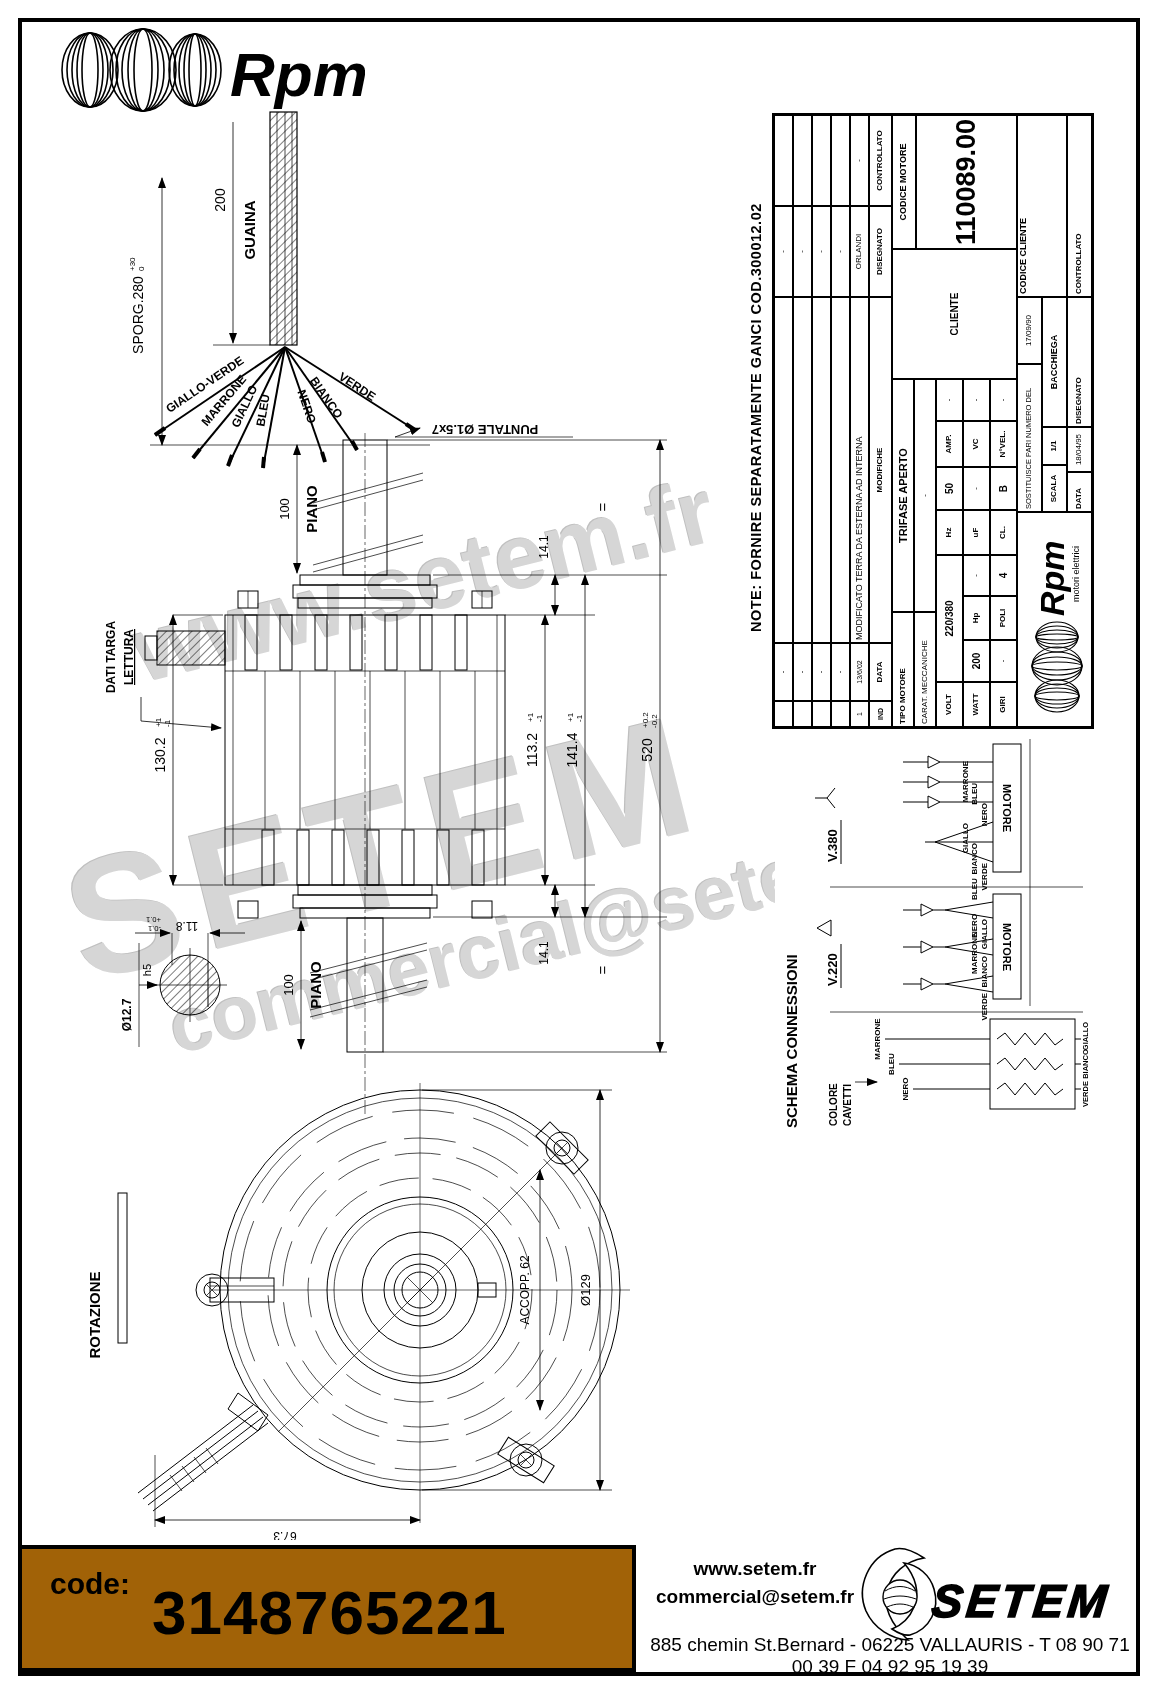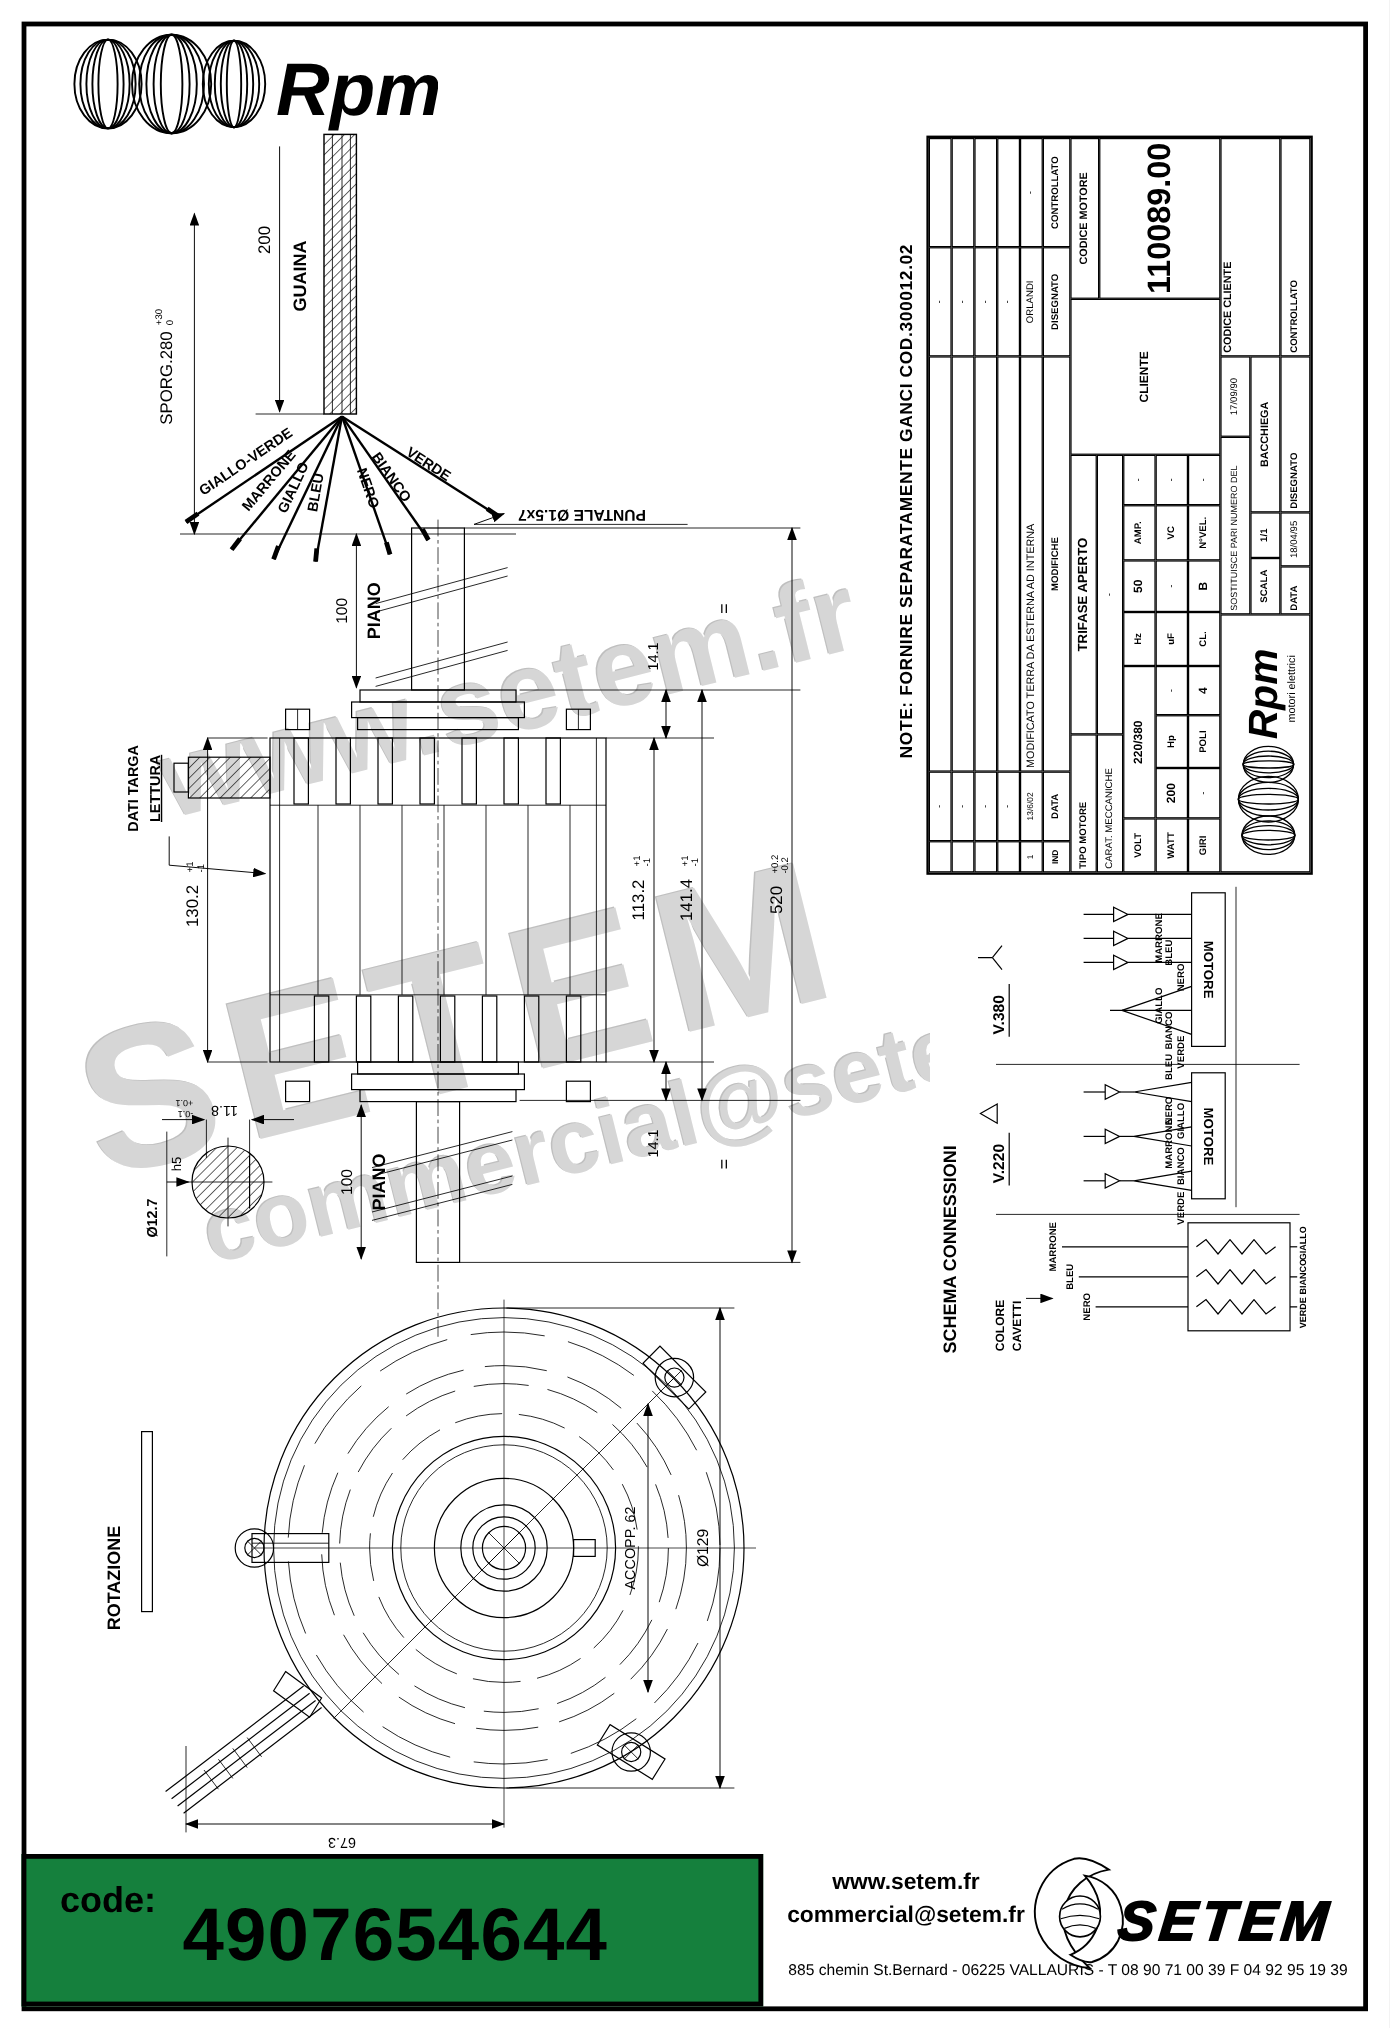--- a/index.html
+++ b/index.html
@@ -16,26 +16,26 @@
   .lay{position:absolute;z-index:5;}
   .rotinner{position:absolute;transform-origin:0 0;background:#fff;}
   .tb-cell{position:absolute;border:1px solid #000;box-sizing:border-box;overflow:hidden;
            font-size:8px;line-height:1.1;padding:1px 2px;}
   .tb-center{display:flex;align-items:center;justify-content:center;text-align:center;}
   .refbox{position:absolute;left:788px;top:30px;width:322px;border-bottom:5px solid #000;
           padding-bottom:4px;font-style:italic;font-weight:bold;font-size:38px;text-align:center;z-index:6;}
   .notev{position:absolute;left:748px;top:172px;height:460px;writing-mode:vertical-rl;
          transform:rotate(180deg);font-weight:bold;font-size:14.5px;letter-spacing:.5px;z-index:6;}
   .codebox{position:absolute;left:18px;top:1545px;width:618px;height:127px;border:4px solid #000;
-           box-sizing:border-box;background:#15803d;z-index:7;}
+           box-sizing:border-box;background:#a16207;z-index:7;}
   .codelabel{position:absolute;left:28px;top:18px;font-size:30px;font-weight:bold;}
   .codenum{position:absolute;left:130px;top:28px;font-size:62px;font-weight:bold;letter-spacing:1px;}
   .fsite{position:absolute;left:645px;top:1558px;width:220px;text-align:center;font-weight:bold;font-size:19px;z-index:7;}
   .femail{position:absolute;left:615px;top:1586px;width:280px;text-align:center;font-weight:bold;font-size:19px;z-index:7;}
-  .faddr{position:absolute;left:640px;top:1634px;width:500px;text-align:center;font-size:13px;z-index:7;}
+  .faddr{position:absolute;left:640px;top:1634px;width:500px;text-align:center;font-size:19px;z-index:7;}
 </style>
 </head>
 <body>
 
 <div class="page">
   <div class="frame"></div>
 
   <div class="wm" style="left:135px;top:600px;font-size:92px;transform:rotate(-14deg);">www.setem.fr</div>
   <div class="wm" style="left:70px;top:830px;font-size:168px;letter-spacing:14px;transform:rotate(-14deg);">SETEM</div>
   <div class="wm" style="left:170px;top:985px;font-size:76px;transform:rotate(-14deg);">commercial@setem.fr</div>
@@ -600,21 +600,21 @@
     <g transform="translate(520,215) rotate(-90)">
         <text text-anchor="middle" font-size="13">Ø129</text>
       </g>
     <line x1="85" y1="380" x2="85" y2="452" class="thin"></line>
     <line x1="85" y1="445" x2="350" y2="445" class="dim"></line>
     <text transform="translate(215,457) rotate(180)" text-anchor="middle" font-size="12">67.3</text>
   </svg>
 
   <div class="codebox">
     <div class="codelabel">code:</div>
-    <div class="codenum">4907654644</div>
+    <div class="codenum">3148765221</div>
   </div>
   <div class="fsite">www.setem.fr</div>
   <div class="femail">commercial@setem.fr</div>
   <div class="faddr">885 chemin St.Bernard  -  06225 VALLAURIS  -  T 08 90 71 00 39   F 04 92 95 19 39</div>
   <svg class="lay" style="left:850px;top:1545px;z-index:7;" width="295" height="100" viewBox="0 0 295 100">
     <g>
       <path d="M45,4 C18,12 6,42 16,66 C24,84 42,94 58,95 C42,80 33,63 37,46 C41,28 56,16 74,13 C65,7 54,2 45,4 Z" fill="#fff" stroke="#000" stroke-width="1.6"></path>
       <path d="M60,90 C80,84 90,64 84,44 C80,30 68,20 54,18 C66,32 70,48 64,62 C60,72 52,80 42,84 C48,88 54,91 60,90 Z" fill="#fff" stroke="#000" stroke-width="1.6"></path>
       <circle cx="50" cy="52" r="17" fill="#fff" stroke="#000" stroke-width="1.4"></circle>
       <path d="M35,46 C45,40 55,40 65,46 M34,54 C45,50 55,50 66,54 M37,62 C46,58 54,58 63,62" fill="none" stroke="#000" stroke-width="1"></path>

